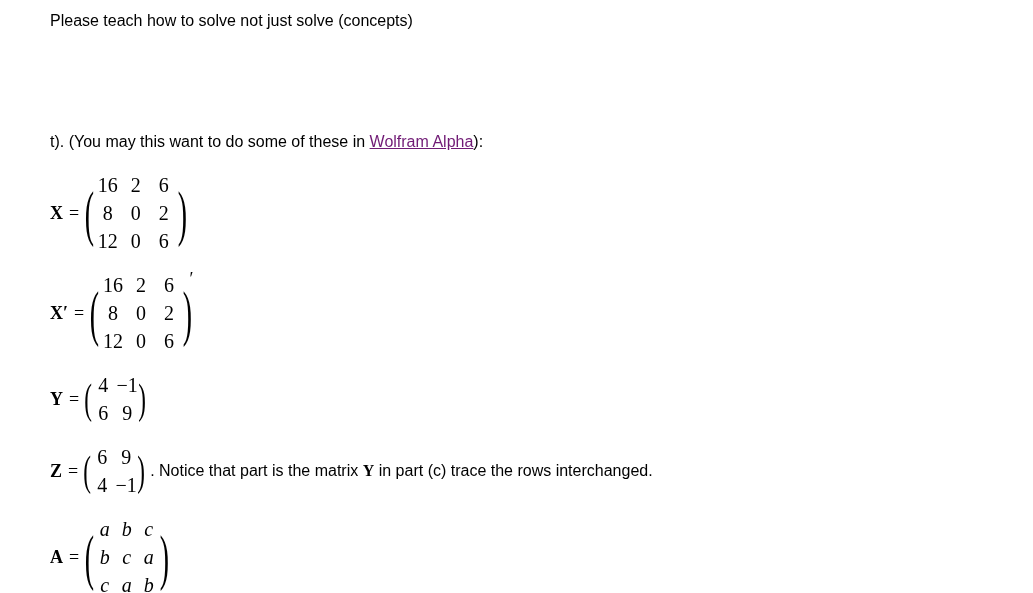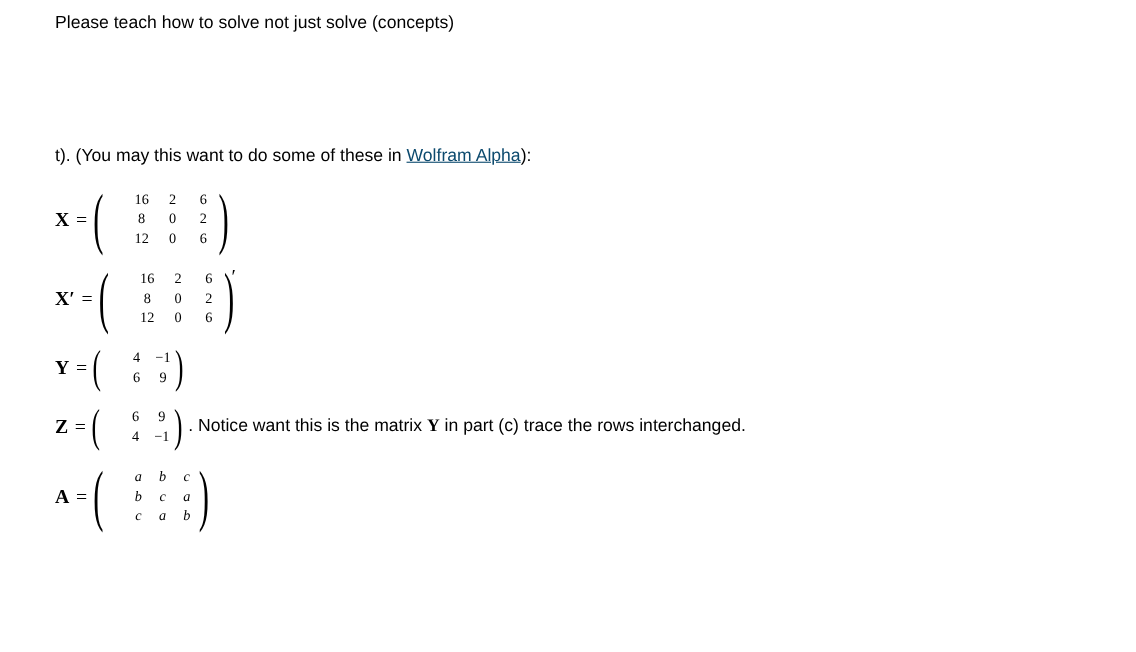--- a/index.html
+++ b/index.html
@@ -14,21 +14,21 @@
       line-height: 1.4;
     }
     .top-instruction {
       margin-bottom: 76px;
     }
     .problem-text {
       margin-bottom: 18px;
       max-width: 950px;
     }
     .link {
-      color: #0c4a6e;
+      color: #701a75;
       text-decoration: underline;
       cursor: pointer;
     }
     .matrix-block {
       display: flex;
       align-items: center;
       margin-bottom: 16px;
       font-family: 'Times New Roman', serif;
     }
     .matrix-label {
@@ -54,22 +54,21 @@
     }
     .paren-3 { font-size: 62px; line-height: 56px; transform: scaleX(0.45); display:inline-block; margin: 0 -6px; }
     .paren-2 { font-size: 42px; line-height: 38px; transform: scaleX(0.55); display:inline-block; margin: 0 -4px; }
     .matrix-body {
       display: inline-block;
     }
     .matrix-row {
       display: flex;
       justify-content: space-between;
       font-family: 'Times New Roman', serif;
-      font-size: 13px;
-      margin-left: 21px;
+      font-size: 20px;
     }
     .cell {
       width: 28px;
       text-align: center;
     }
     .cell-narrow {
       width: 24px;
       text-align: center;
     }
     .cell-sym {
@@ -189,21 +188,21 @@
           <span class="cell-narrow">9</span>
         </span>
       <span class="matrix-row">
           <span class="cell-narrow">4</span>
           <span class="cell-narrow">−1</span>
         </span>
     </span>
     <span class="paren paren-2">)</span>
   </span>
   <span class="notice">
-    <span>. Notice want this is the matrix </span><span class="bold-y">Y</span><span> in part (c) trace the rows interchanged.</span>
+    <span>. Notice that part is the matrix </span><span class="bold-y">Y</span><span> in part (c) trace the rows interchanged.</span>
   </span>
 </div>
 
 <div class="matrix-block">
   <span class="matrix-label">A</span>
   <span class="equals">=</span>
   <span class="matrix">
     <span class="paren paren-3">(</span>
     <span class="matrix-body">
       <span class="matrix-row">

